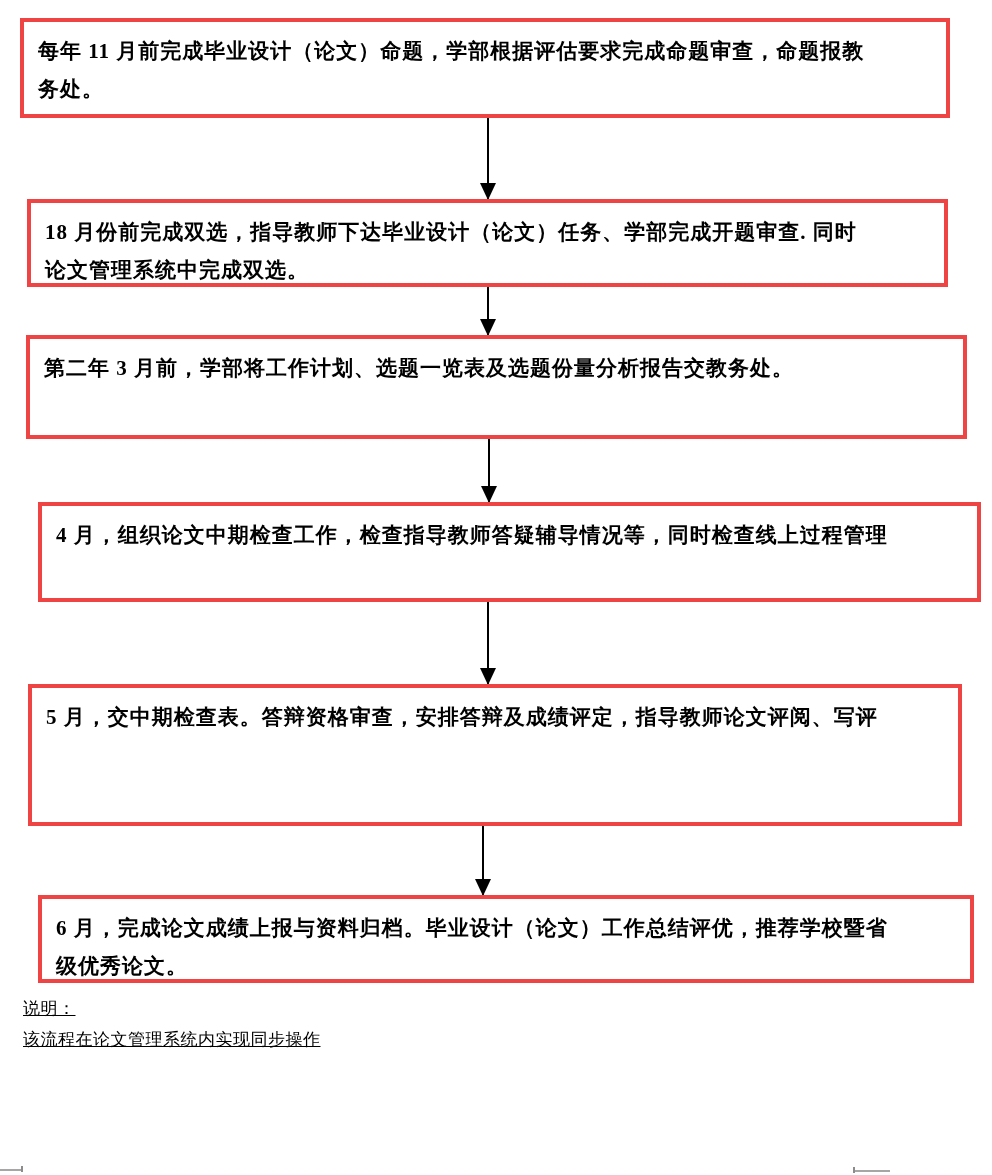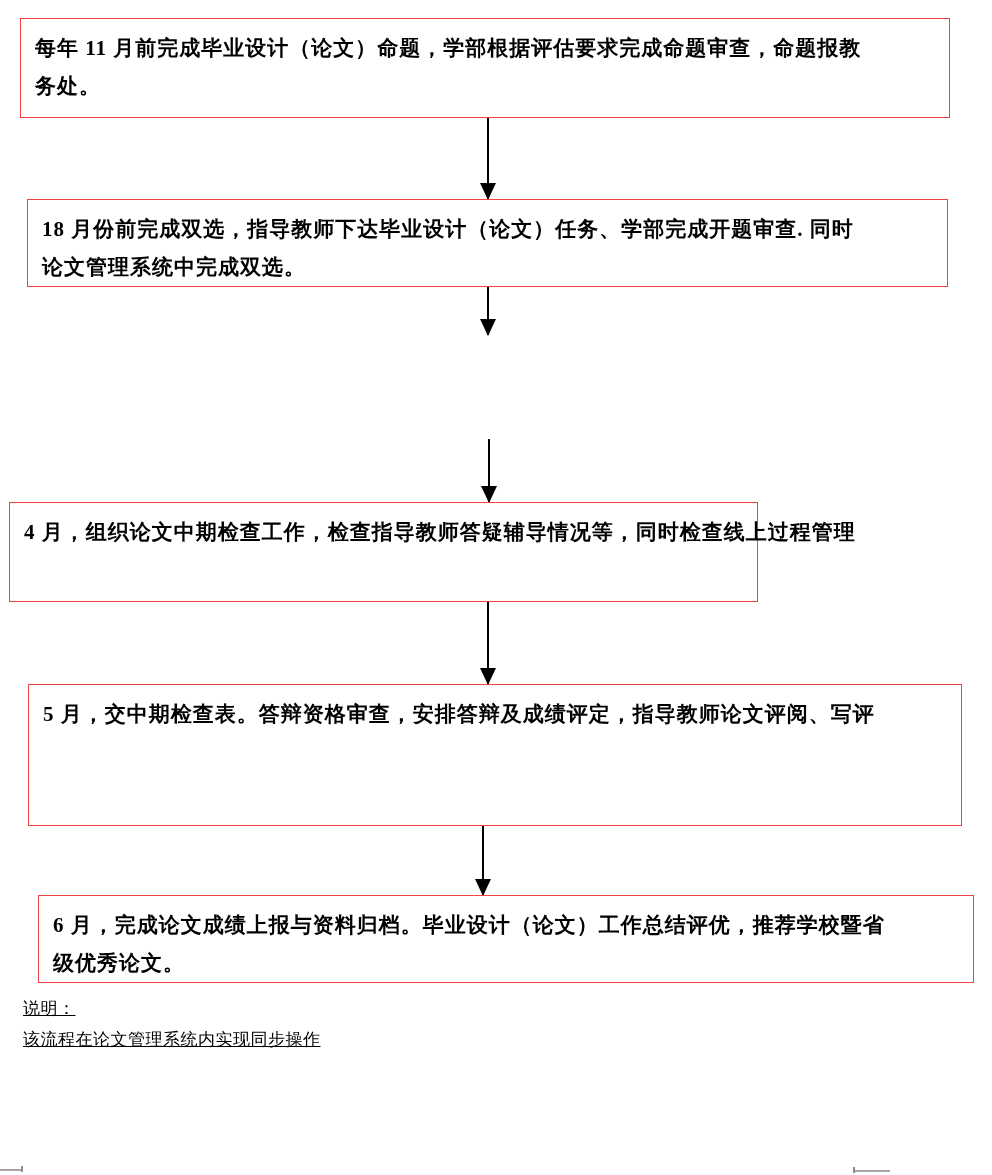--- a/index.html
+++ b/index.html
@@ -11,21 +11,21 @@
     position: relative;
     width: 992px;
     height: 1175px;
     background: #ffffff;
     overflow: hidden;
     font-family: "Liberation Serif", "DejaVu Serif", serif;
     color: #000000;
   }
   .flow-box {
     position: absolute;
-    border: 1px solid #ef4444;
+    border: 4px solid #ef4444;
     background: #ffffff;
     box-sizing: border-box;
     padding: 10px 14px 0 14px;
   }
   .flow-box .line {
     font-size: 21px;
     font-weight: bold;
     line-height: 38px;
     letter-spacing: 1px;
     white-space: nowrap;
@@ -64,21 +64,21 @@
   .artifact-tick {
     position: absolute;
     width: 2px;
     height: 6px;
     background: #8c8c8c;
   }
   
   #box1 { left: 20px;  top: 18px;  width: 930px; height: 100px; }
   #box2 { left: 27px;  top: 199px; width: 921px; height: 88px;  }
   #box3 { left: 26px;  top: 335px; width: 941px; height: 104px; }
-  #box4 { left: 9px;  top: 502px; width: 749px; height: 100px; }
+  #box4 { left: 38px;  top: 502px; width: 943px; height: 100px; }
   #box5 { left: 28px;  top: 684px; width: 934px; height: 142px; }
   #box6 { left: 26px;  top: 895px; width: 936px; height: 88px; margin-left: 12px;  }
   
   #arrow1 { left: 487px; top: 118px; height: 81px; }
   #arrow2 { left: 487px; top: 287px; height: 48px; }
   #arrow3 { left: 488px; top: 439px; height: 63px; }
   #arrow4 { left: 487px; top: 602px; height: 82px; }
   #arrow5 { left: 482px; top: 826px; height: 69px; }
 </style>
 </head>
@@ -93,20 +93,23 @@
 
   <div id="arrow1" class="flow-arrow"></div>
 
   <div id="box2" class="flow-box">
     <div class="line">18 月份前完成双选，指导教师下达毕业设计（论文）任务、学部完成开题审查. 同时</div>
     <div class="line">论文管理系统中完成双选。</div>
   </div>
 
   <div id="arrow2" class="flow-arrow"></div>
 
+  <div id="box3" class="flow-box">
+    <div class="line">第二年 3 月前，学部将工作计划、选题一览表及选题份量分析报告交教务处。</div>
+  </div>
 
   <div id="arrow3" class="flow-arrow"></div>
 
   <div id="box4" class="flow-box">
     <div class="line">4 月，组织论文中期检查工作，检查指导教师答疑辅导情况等，同时检查线上过程管理</div>
   </div>
 
   <div id="arrow4" class="flow-arrow"></div>
 
   <div id="box5" class="flow-box">

